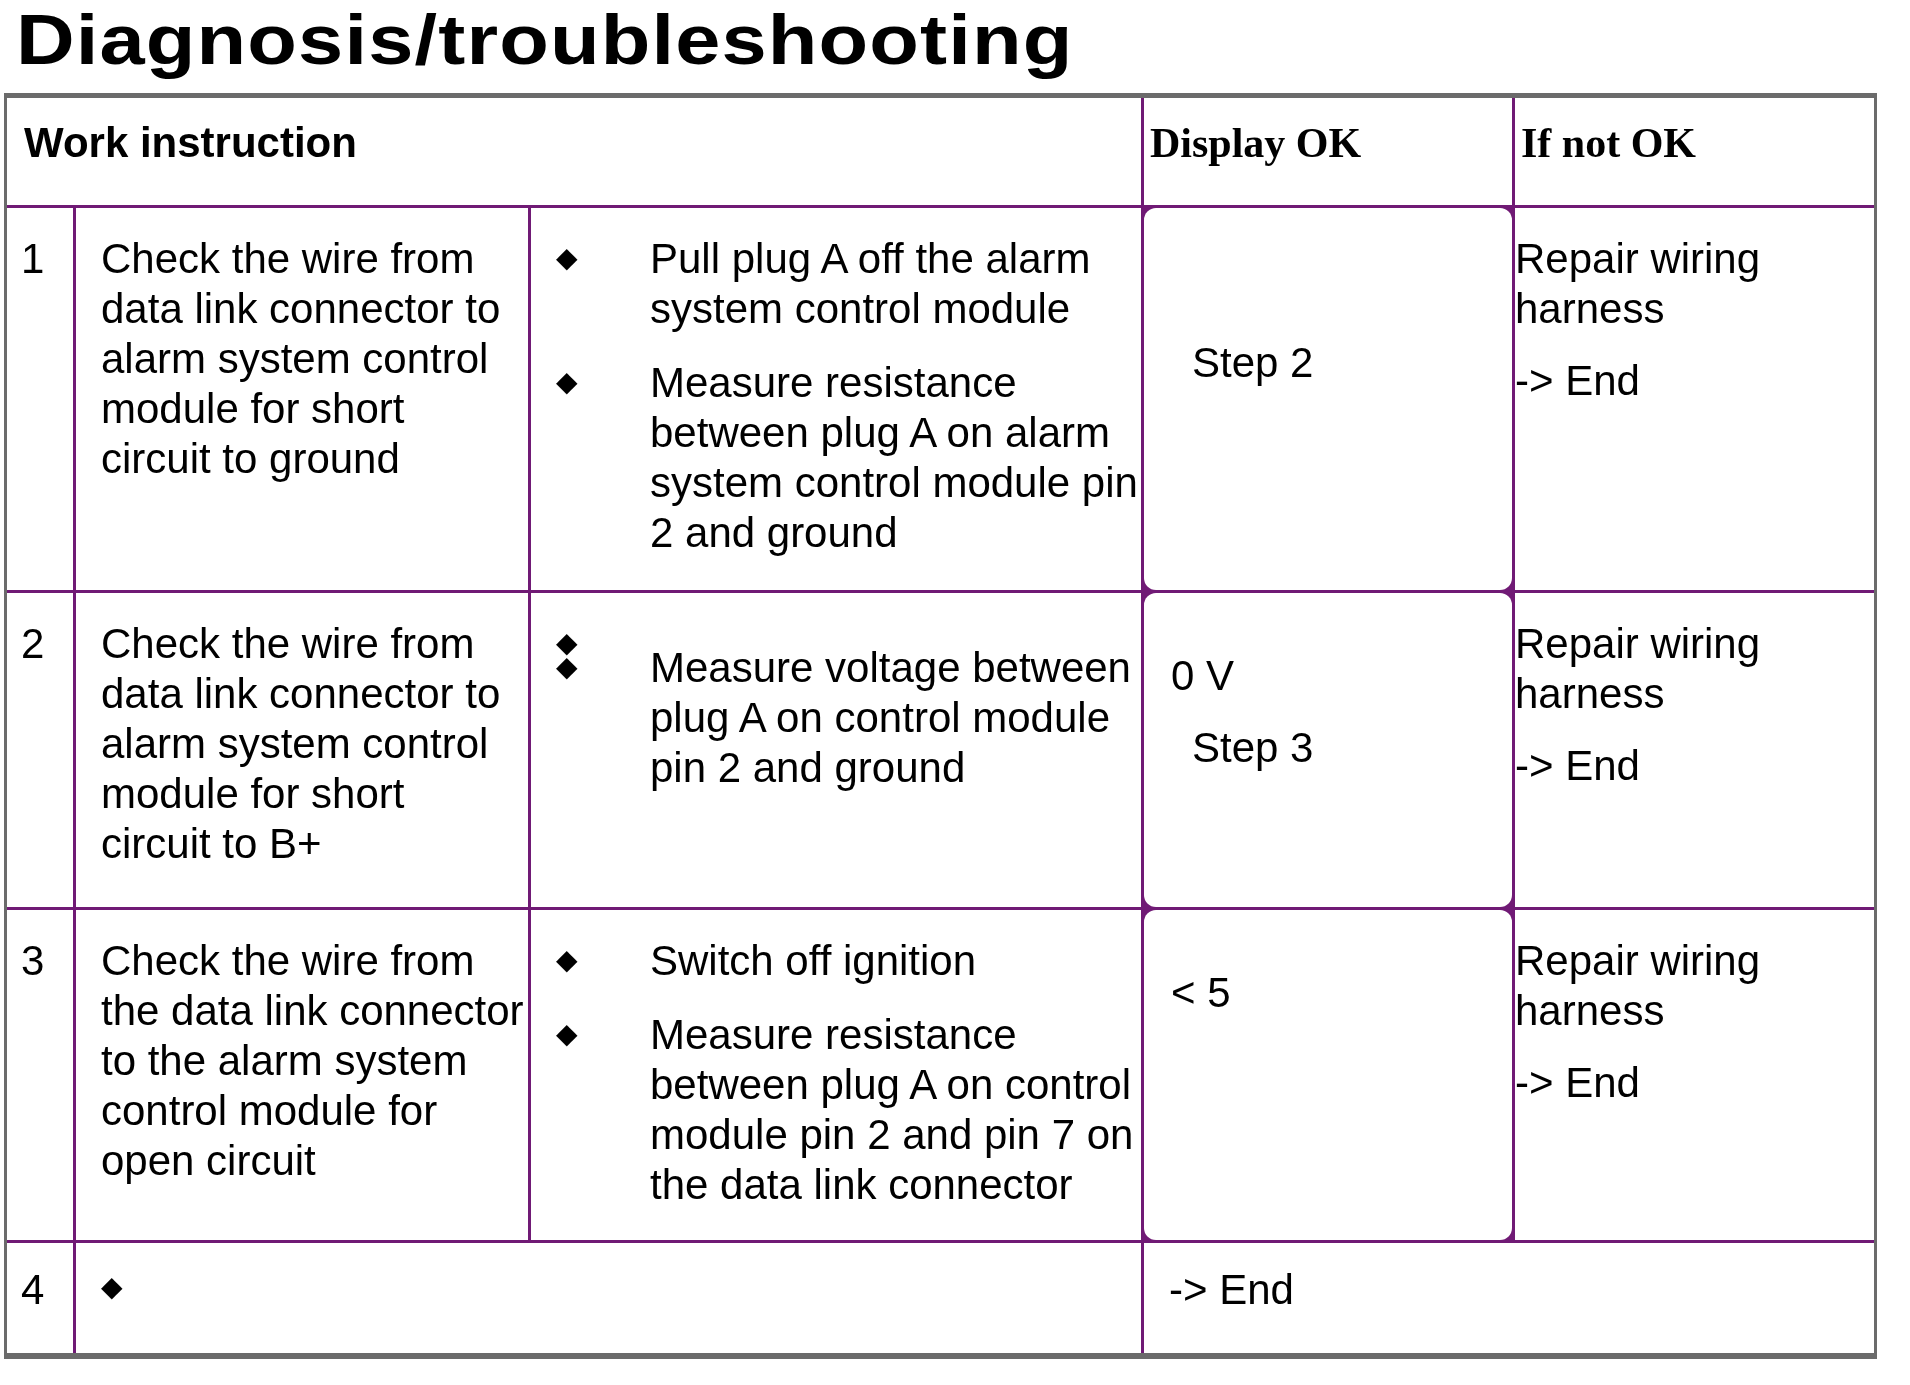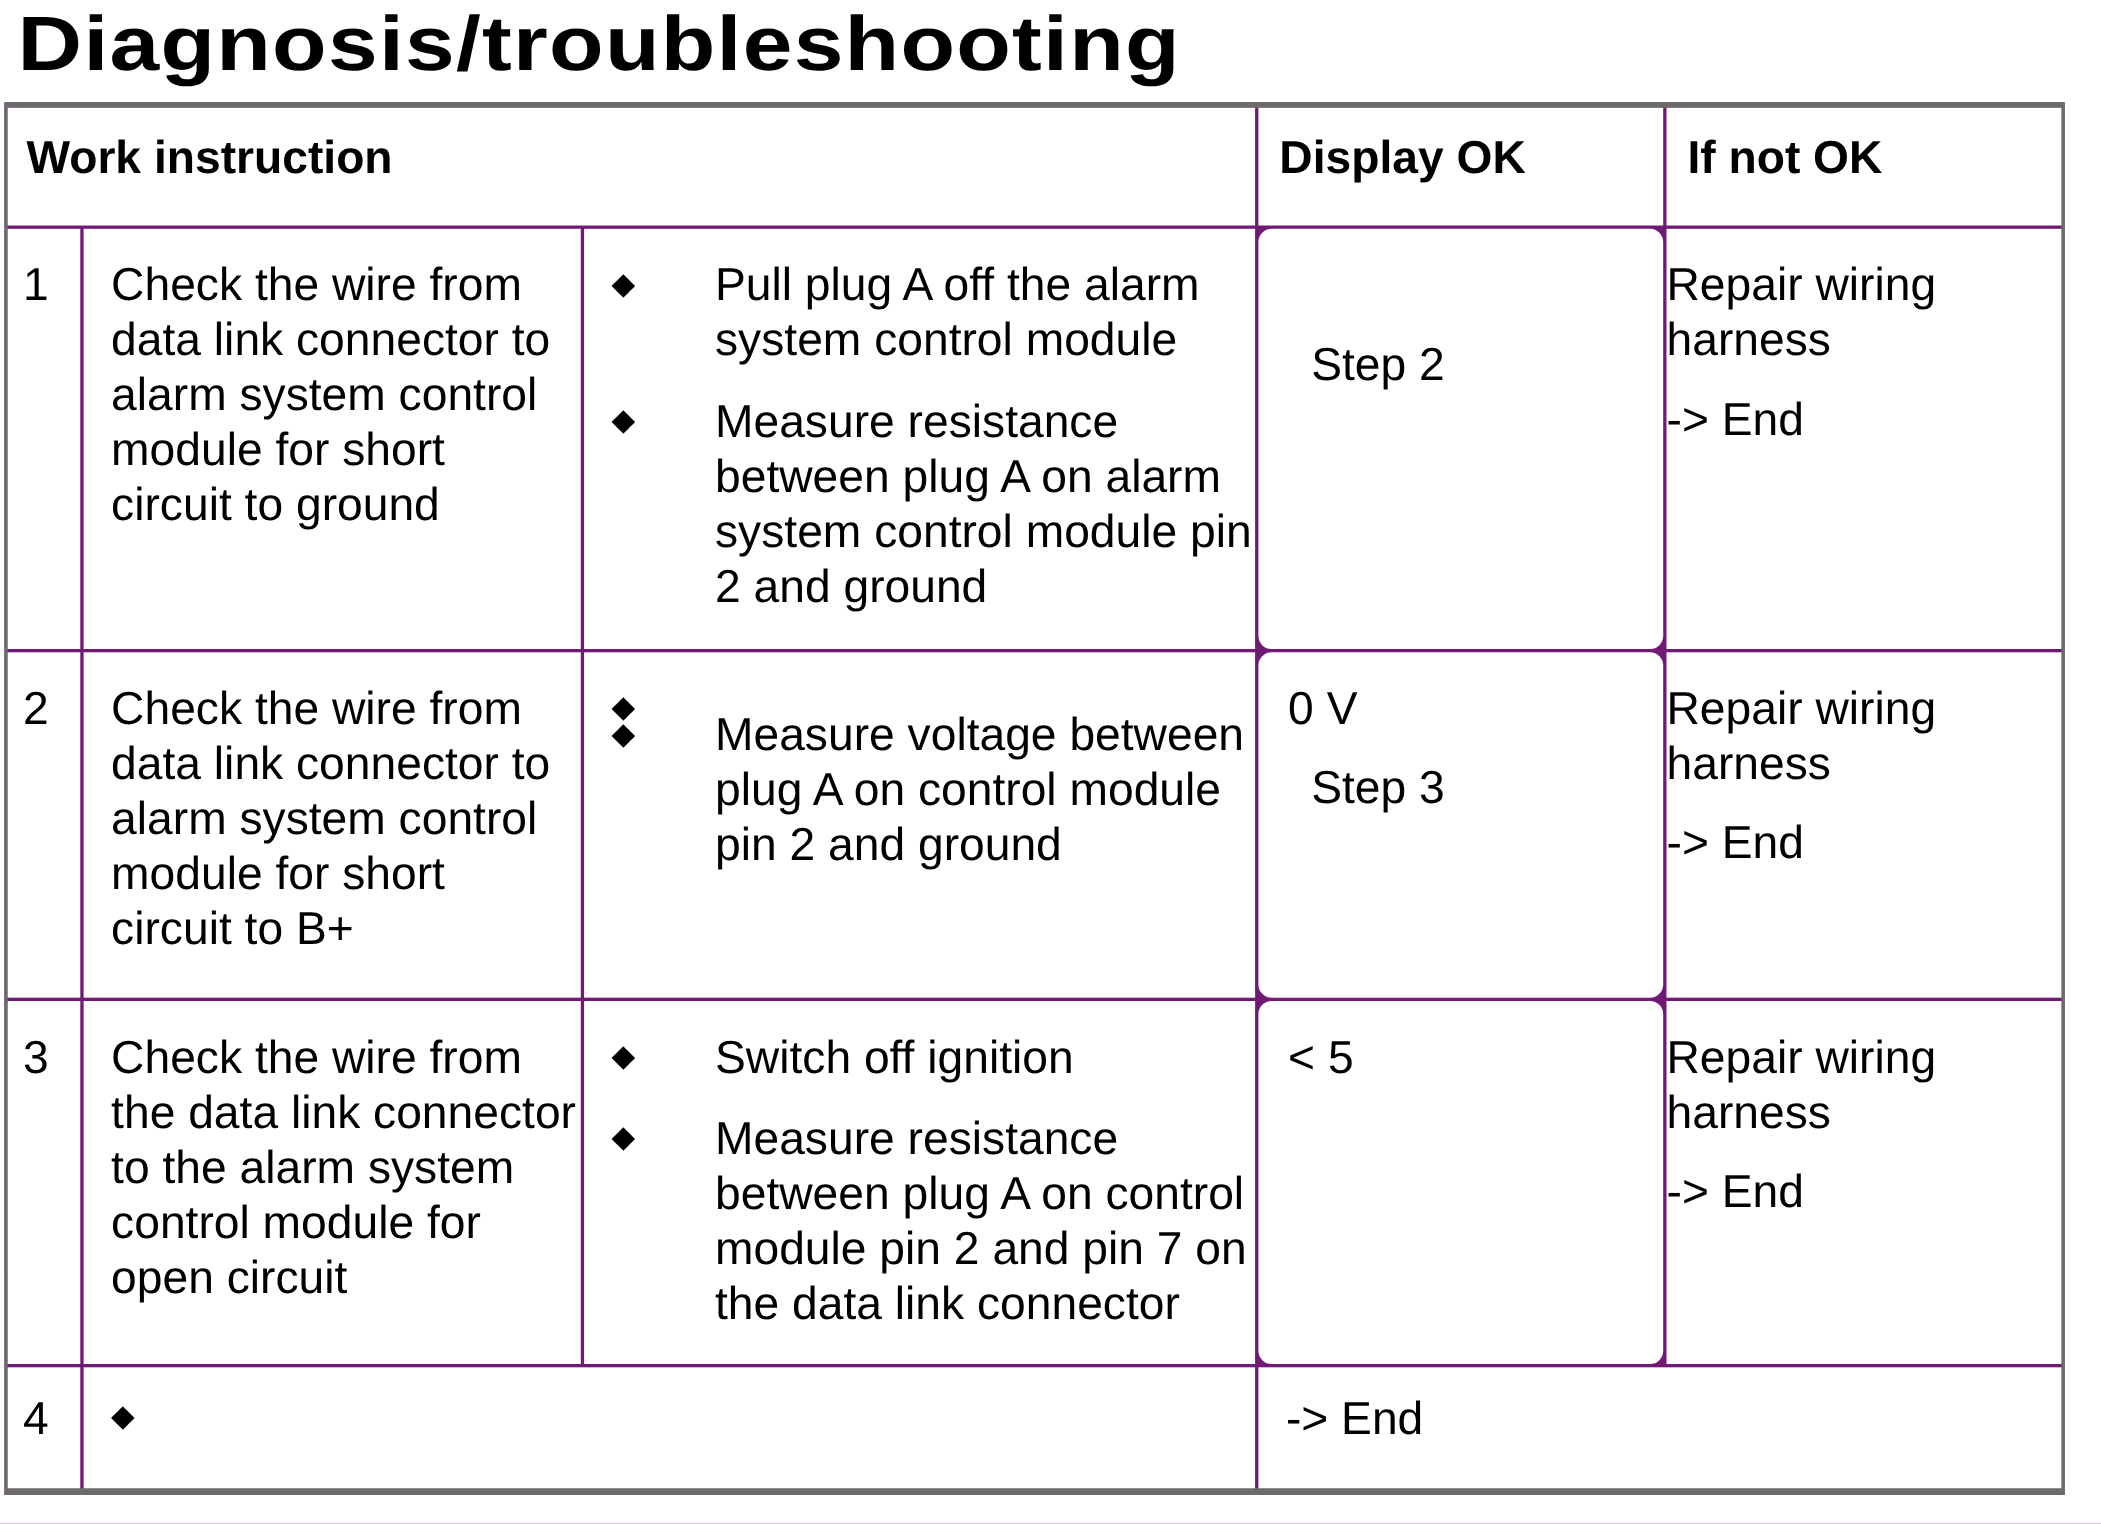--- a/index.html
+++ b/index.html
@@ -41,21 +41,21 @@
     background: #ffffff;
     font-size: 42px;
     line-height: 50px;
     overflow: hidden;
   }
   .hdr {
     font-weight: bold;
     padding-top: 20px;
     padding-left: 17px;
   }
-  .hdr.c3, .hdr.c4 { padding-left: 19px; }
+  .hdr.c3, .hdr.c4 { padding-left: 6px; font-family: Liberation Serif, serif; }
   .span3 { grid-column: 1 / 4; }
   .span23 { grid-column: 2 / 4; }
   .span45 { grid-column: 4 / 6; }
 
   .num {
     padding-top: 26px;
     padding-left: 14px;
   }
   .check {
     padding: 26px 4px 0 25px;
@@ -67,21 +67,21 @@
     padding-right: 1px;
   }
   .item + .item { margin-top: 24px; }
   .diamond {
     position: absolute;
     left: 25px; top: 9px;
     font-size: 28px;
     line-height: 30px;
   }
   .disp { padding-top: 26px; padding-left: 27px; border-radius: 12px; }
-  .dv { min-height: 50px; }
+  .dv { min-height: 50px; margin-top: 32px; }
   .dstep { margin-top: 22px; padding-left: 21px; }
   .ifnot { padding-top: 26px; padding-right: 20px; }
   .ir { margin-top: 22px; }
   .result-cell { padding-top: 22px; padding-left: 25px; }
   .work4 { padding-top: 22px; }
   .work4 .item .diamond { top: 7px; }
   .num4 { padding-top: 22px; }
 </style>
 </head>
 <body>

